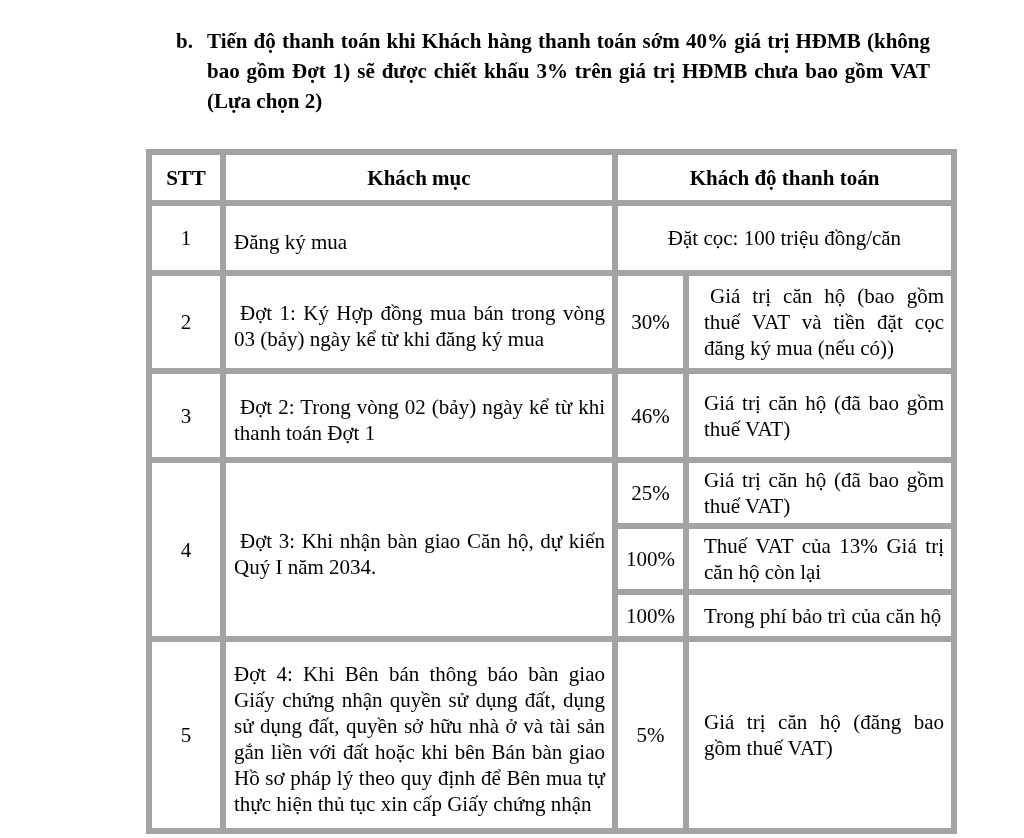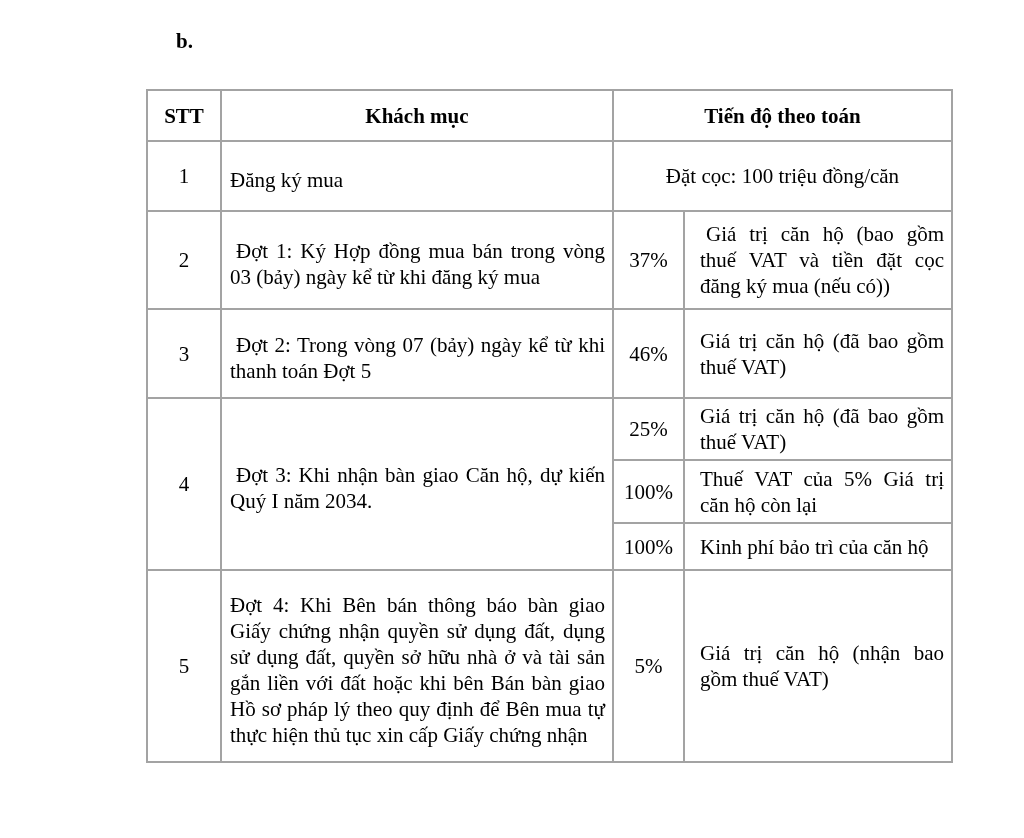--- a/index.html
+++ b/index.html
@@ -24,21 +24,21 @@
   
   table.schedule {
     margin: 33px 0 0 146px;
     width: 805px;
     table-layout: fixed;
     border-collapse: collapse;
     font-size: 21px;
     line-height: 26px;
   }
   table.schedule th, table.schedule td {
-    border: 2px solid #a3a3a3;
+    border: 6px solid #a3a3a3;
     vertical-align: middle;
     overflow: hidden;
   }
   th.hcell { font-weight: bold; text-align: center; padding: 2px 4px; }
   td.cell-stt     { text-align: center; padding: 2px 4px; }
   td.cell-item    { text-align: justify; padding: 12px 7px 4px 8px; }
   td.cell-percent { text-align: center; padding: 2px 2px; }
   td.cell-desc    { text-align: justify; padding: 4px 7px 4px 15px; }
   td.cell-payment { text-align: center; padding: 18px 4px; }
   .first-indent   { text-indent: 6px; }
@@ -50,71 +50,72 @@
   tr.rh-4a   { height: 62px; }
   tr.rh-4b   { height: 63px; }
   tr.rh-4c   { height: 47px; }
   tr.rh-5    { height: 192px; }
 </style>
 </head>
 <body>
 
 <div class="heading">
   <span class="heading-marker">b.</span>
+  <div class="heading-text">Tiến độ thanh toán khi Khách hàng thanh toán sớm 40% giá trị HĐMB (không bao gồm Đợt 1) sẽ được chiết khấu 3% trên giá trị HĐMB chưa bao gồm VAT (Lựa chọn 2)</div>
 </div>
 
 <table class="schedule">
   <colgroup>
     <col style="width:74px">
     <col style="width:392px">
     <col style="width:71px">
     <col style="width:268px">
   </colgroup>
   <tbody>
     <tr class="rh-head">
       <th class="hcell">STT</th>
       <th class="hcell">Khách mục</th>
-      <th class="hcell" colspan="2">Tiến độ theo toán</th>
+      <th class="hcell" colspan="2">Khách độ thanh toán</th>
     </tr>
 
     <tr class="rh-1">
       <td class="cell-stt">1</td>
       <td class="cell-item">Đăng ký mua</td>
       <td class="cell-payment" colspan="2">Đặt cọc: 100 triệu đồng/căn</td>
     </tr>
 
     <tr class="rh-2">
       <td class="cell-stt">2</td>
       <td class="cell-item first-indent">Đợt 1: Ký Hợp đồng mua bán trong vòng 03 (bảy) ngày kể từ khi đăng ký mua</td>
-      <td class="cell-percent">37%</td>
+      <td class="cell-percent">30%</td>
       <td class="cell-desc first-indent">Giá trị căn hộ (bao gồm thuế VAT và tiền đặt cọc đăng ký mua (nếu có))</td>
     </tr>
 
     <tr class="rh-3">
       <td class="cell-stt">3</td>
-      <td class="cell-item first-indent">Đợt 2: Trong vòng 07 (bảy) ngày kể từ khi thanh toán Đợt 5</td>
+      <td class="cell-item first-indent">Đợt 2: Trong vòng 02 (bảy) ngày kể từ khi thanh toán Đợt 1</td>
       <td class="cell-percent">46%</td>
       <td class="cell-desc">Giá trị căn hộ (đã bao gồm thuế VAT)</td>
     </tr>
 
     <tr class="rh-4a">
       <td class="cell-stt" rowspan="3">4</td>
       <td class="cell-item first-indent" rowspan="3">Đợt 3: Khi nhận bàn giao Căn hộ, dự kiến Quý I năm 2034.</td>
       <td class="cell-percent">25%</td>
       <td class="cell-desc">Giá trị căn hộ (đã bao gồm thuế VAT)</td>
     </tr>
     <tr class="rh-4b">
       <td class="cell-percent">100%</td>
-      <td class="cell-desc">Thuế VAT của 5% Giá trị căn hộ còn lại</td>
+      <td class="cell-desc">Thuế VAT của 13% Giá trị căn hộ còn lại</td>
     </tr>
     <tr class="rh-4c">
       <td class="cell-percent">100%</td>
-      <td class="cell-desc">Kinh phí bảo trì của căn hộ</td>
+      <td class="cell-desc">Trong phí bảo trì của căn hộ</td>
     </tr>
 
     <tr class="rh-5">
       <td class="cell-stt">5</td>
       <td class="cell-item">Đợt 4: Khi Bên bán thông báo bàn giao Giấy chứng nhận quyền sử dụng đất, dụng sử dụng đất, quyền sở hữu nhà ở và tài sản gắn liền với đất hoặc khi bên Bán bàn giao Hồ sơ pháp lý theo quy định để Bên mua tự thực hiện thủ tục xin cấp Giấy chứng nhận</td>
       <td class="cell-percent">5%</td>
-      <td class="cell-desc">Giá trị căn hộ (nhận bao gồm thuế VAT)</td>
+      <td class="cell-desc">Giá trị căn hộ (đăng bao gồm thuế VAT)</td>
     </tr>
   </tbody>
 </table>
 
 </body></html>

